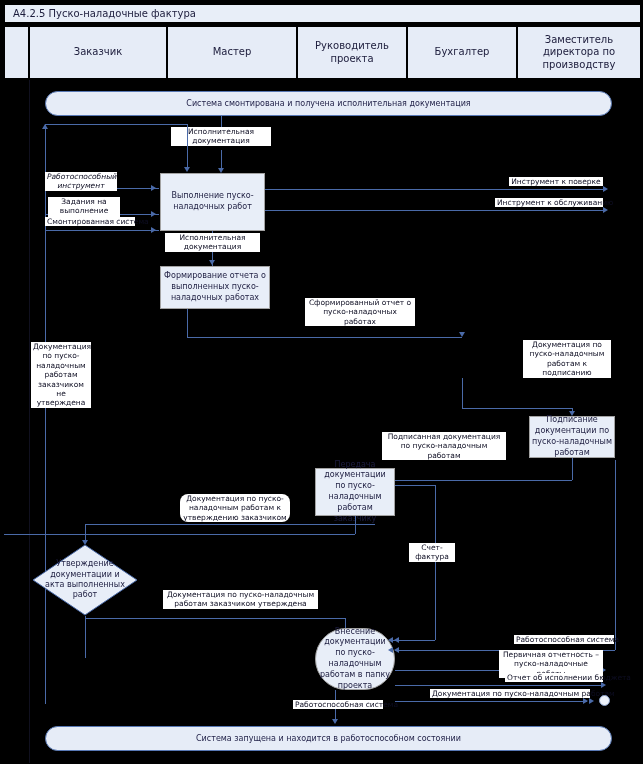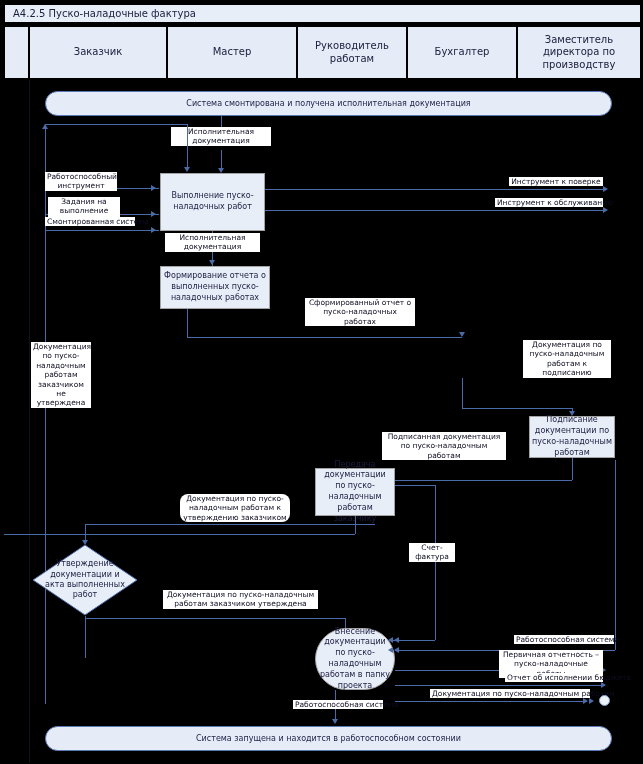--- a/index.html
+++ b/index.html
@@ -59,21 +59,21 @@
 
   <div class="lane-gutter"></div>
 
   <div class="lane-head" style="left:28px;top:25px;width:138px;height:53px;">
     <span>Заказчик</span>
   </div>
   <div class="lane-head" style="left:166px;top:25px;width:130px;height:53px;">
     <span>Мастер</span>
   </div>
   <div class="lane-head" style="left:296px;top:25px;width:110px;height:53px;">
-    <span>Руководитель работам</span>
+    <span>Руководитель проекта</span>
   </div>
   <div class="lane-head" style="left:406px;top:25px;width:110px;height:53px;">
     <span>Бухгалтер</span>
   </div>
   <div class="lane-head" style="left:516px;top:25px;width:124px;height:53px;">
     <span>Заместитель директора по производству</span>
   </div>
 
   <div class="canvas">
 
@@ -94,21 +94,21 @@
       <span>Выполнение пуско-наладочных работ</span>
     </div>
 
     <div class="ln lnv" style="left:40px;top:44px;height:580px;"></div>
     <div class="ln lnh" style="left:40px;top:44px;width:142px;"></div>
     <div class="ln lnv" style="left:182px;top:44px;height:44px;"></div>
     <div class="arrow ar-d" style="left:179px;top:87px;"></div>
 
     <div class="ln lnh" style="left:40px;top:108px;width:114px;"></div>
     <div class="arrow ar-r" style="left:146px;top:105px;"></div>
-    <div class="lbl wrap" style="left:40px;top:92px;width:72px;">
+    <div class="lbl wrap" style="left:40px;top:92px;width:72px;font-style:italic;">
       <span>Работоспособный инструмент</span>
     </div>
 
     <div class="ln lnh" style="left:40px;top:134px;width:114px;"></div>
     <div class="arrow ar-r" style="left:146px;top:131px;"></div>
     <div class="lbl wrap" style="left:43px;top:117px;width:72px;">
       <span>Задания на выполнение работ</span>
     </div>
 
     <div class="ln lnh" style="left:40px;top:150px;width:114px;"></div>

